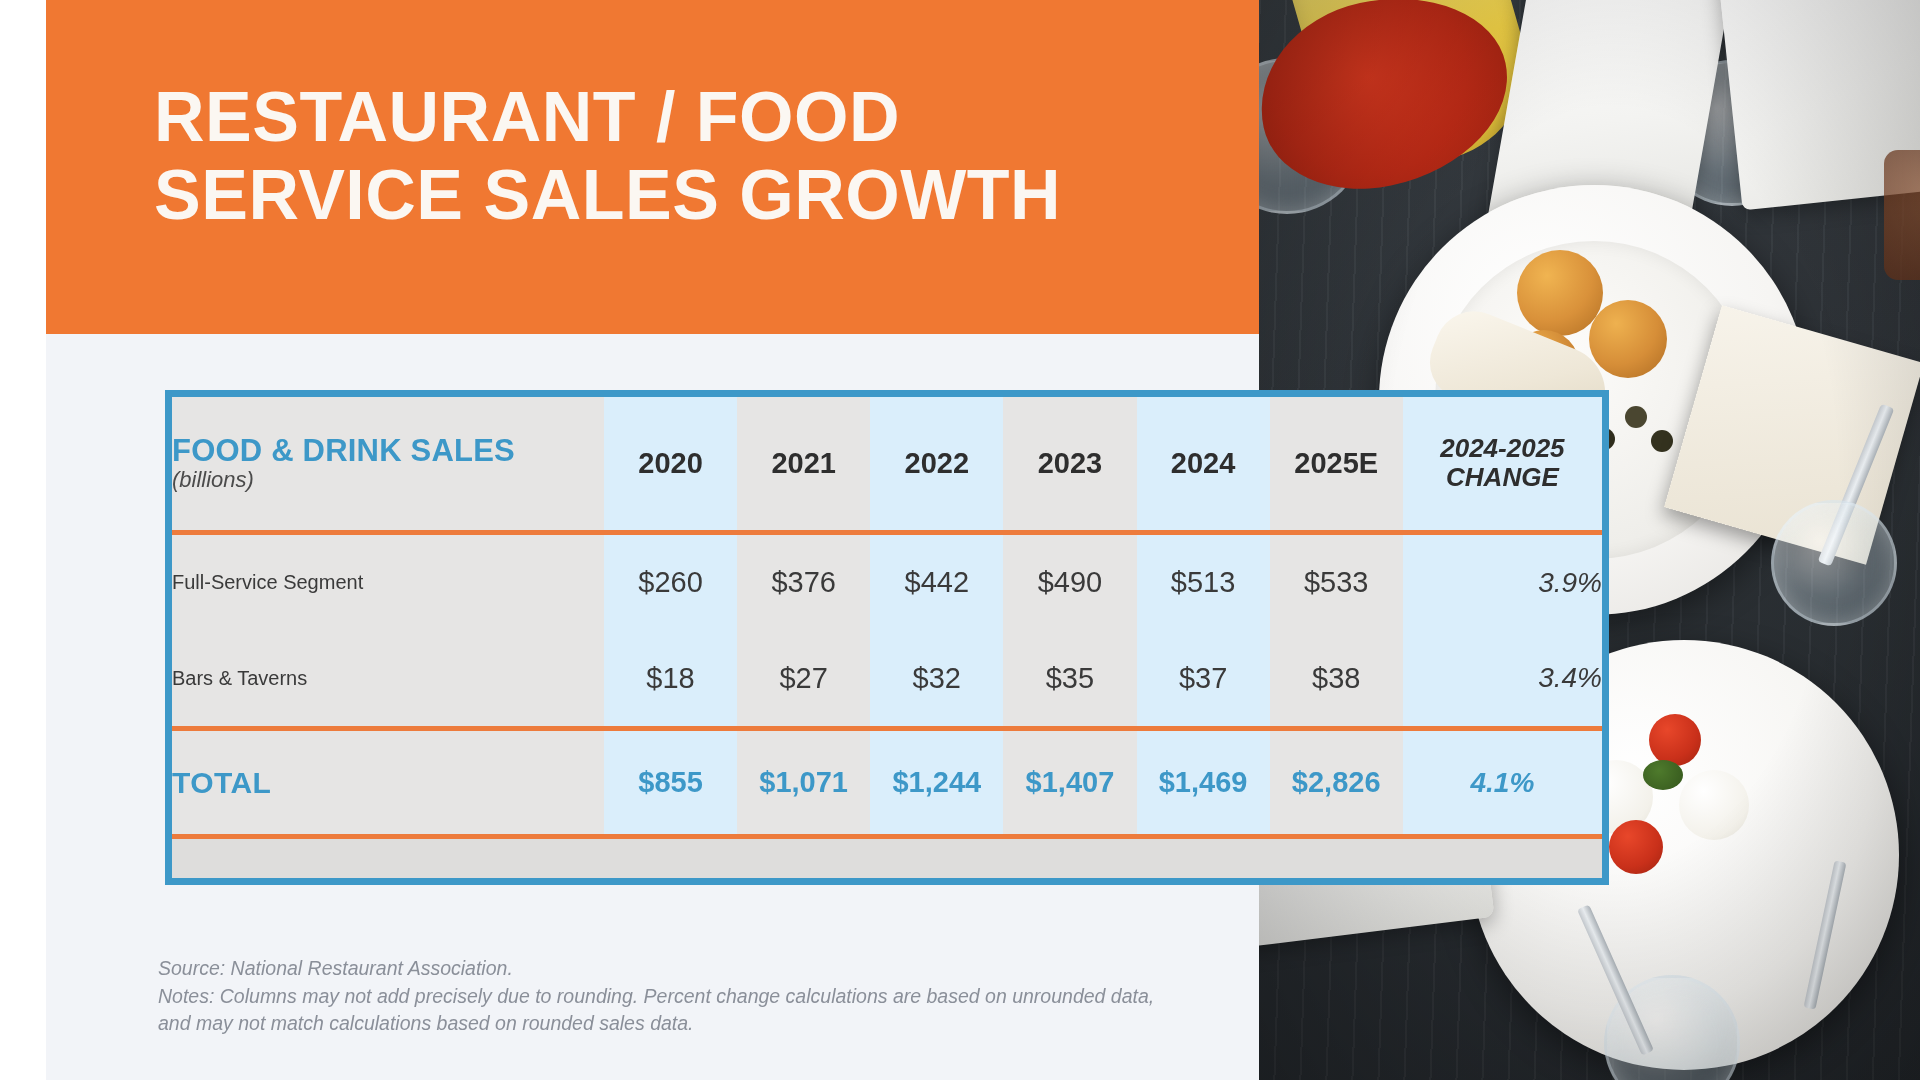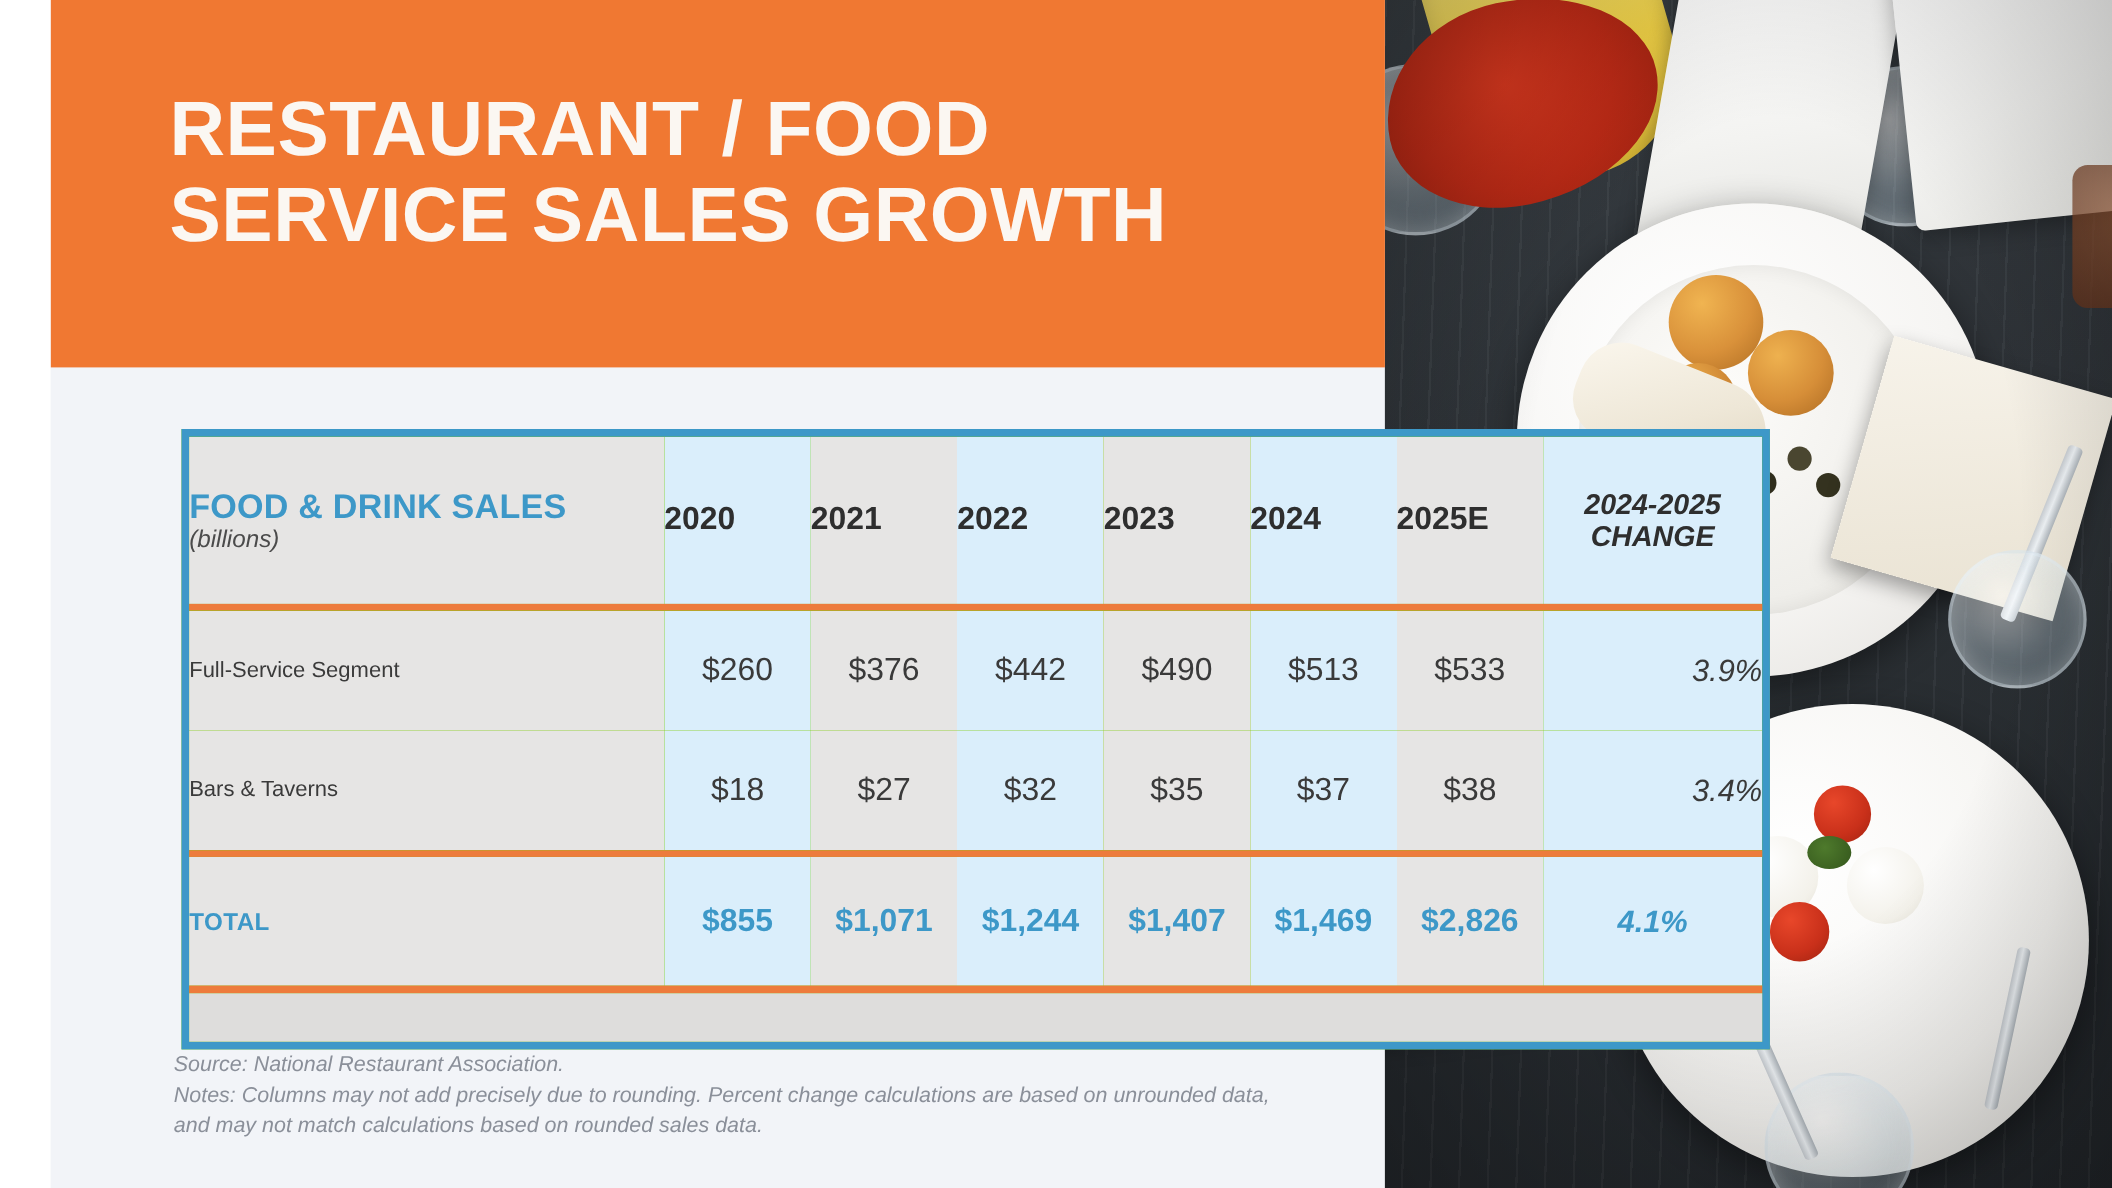--- a/index.html
+++ b/index.html
@@ -168,24 +168,24 @@
     text-transform: uppercase;
     white-space: pre-line;
   }
 
   
   .table-card {
     position: absolute;
     left: 119px;
     top: 390px;
     width: 1444px;
-    height: 564px;
+    height: 495px;
     border: 7px solid #3D98C8;
     box-sizing: border-box;
-    background: #84cc16;
+    background: #b91c1c;
   }
   table.grid {
     width: 100%;
     height: 100%;
     border-collapse: collapse;
     table-layout: fixed;
   }
   table.grid td, table.grid th {
     padding: 0;
     border: 0;
@@ -214,21 +214,21 @@
     letter-spacing: 0.2px;
   }
   .head-title .h2 {
     display: block;
     color: #4b4b4b;
     font-size: 22px;
     font-style: italic;
     margin-top: 3px;
   }
   .yr {
-    text-align: left;
+    text-align: center;
     color: #2e2e2e;
     font-size: 29px;
     font-weight: 700;
   }
   .chg-head {
     text-align: center;
     color: #2e2e2e;
     font-size: 26px;
     font-weight: 700;
     font-style: italic;
@@ -263,21 +263,21 @@
     color: #3a3a3a;
     font-size: 28px;
     font-style: italic;
   }
 
   
   tr.total td { height: 74px; vertical-align: middle; }
   .total-label {
     padding-left: 26px;
     color: #3D98C8;
-    font-size: 22px;
+    font-size: 30px;
     font-weight: 700;
     letter-spacing: 0.4px;
   }
   .total-val {
     text-align: center;
     color: #3D98C8;
     font-size: 29px;
     font-weight: 700;
   }
   .total-pct {

